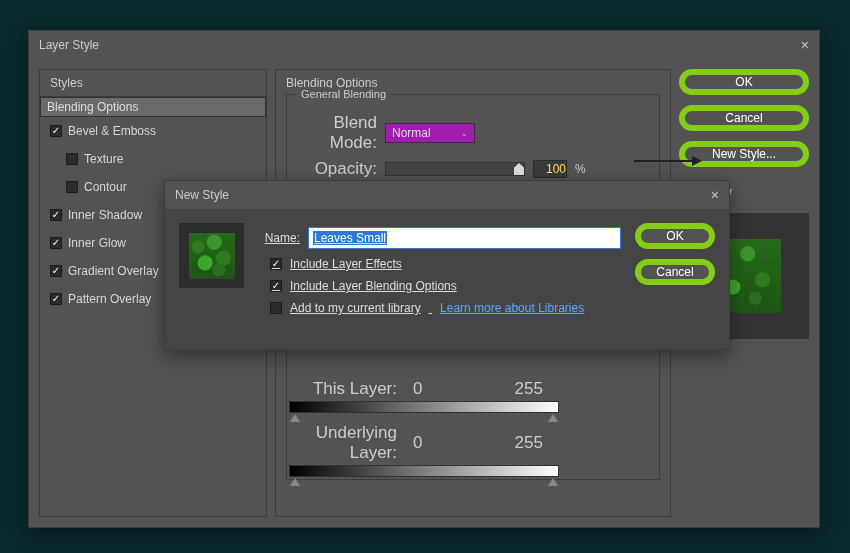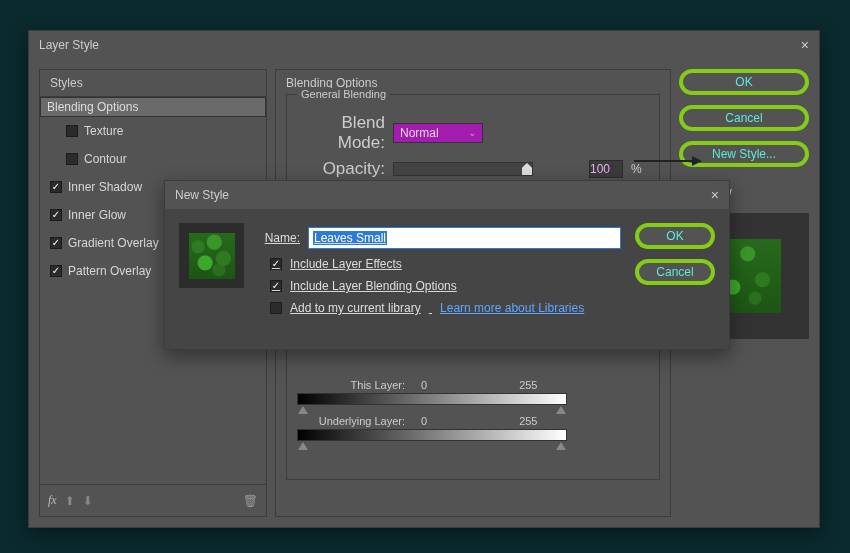--- a/index.html
+++ b/index.html
@@ -19,40 +19,40 @@
   .side-item.indent { padding-left:26px; }
   .side-item.sel { background:#6a6a6a; }
   .chk { width:12px; height:12px; background:#2b2b2b; border:1px solid #1c1c1c; display:flex; align-items:center; justify-content:center; }
   .chk.on::after { content:"✓"; font-size:10px; color:#fff; line-height:1; }
   .side-foot { height:32px; border-top:1px solid #3c3c3c; display:flex; align-items:center; padding:0 8px; gap:8px; }
   .fx { font-style:italic; font-family:Georgia,serif; color:#bbb; }
   .arrow { color:#888; cursor:pointer; }
   .trash { margin-left:auto; color:#999; cursor:pointer; }
 
   .center { flex:1; border:1px solid #3c3c3c; padding:6px 10px; position:relative; }
-  .grp { border:1px solid #3c3c3c; padding:12px 10px 16px; margin-top:8px; position:relative; }
+  .grp { border:1px solid #3c3c3c; padding:12px 2px 16px; margin-top:8px; position:relative; }
   .grp-title { position:absolute; top:-7px; left:10px; background:#535353; padding:0 4px; font-size:11px; color:#ccc; }
   .sec-title { color:#ccc; margin-bottom:-4px; }
   .row { display:flex; align-items:center; gap:8px; margin:6px 0; }
   .row .lbl { width:88px; text-align:right; color:#ccc; font-size:17px; }
   .sel { background:#a21caf; border:1px solid #333; height:20px; display:flex; align-items:center; padding:0 6px; color:#ddd; min-width:90px; justify-content:space-between; cursor:pointer; }
   .sel .caret { font-size:9px; color:#bbb; }
   .slider-track { height:14px; width:140px; background:#444; position:relative; border:1px solid #333; }
   .slider-track .thumb { position:absolute; top:0; right:0; width:10px; height:12px; background:#ddd; clip-path:polygon(50% 0,100% 40%,100% 100%,0 100%,0 40%); }
-  .numbox { width:34px; height:18px; background:#3b3b3b; border:1px solid #2c2c2c; color:#f0abfc; text-align:left; line-height:16px;margin-left:48px; }
+  .numbox { width:34px; height:18px; background:#3b3b3b; border:1px solid #2c2c2c; color:#fde047; text-align:right; line-height:16px; }
   .pct { color:#ccc; }
 
-  .layrow { display:flex; align-items:center; gap:16px; color:#ccc; font-size:11px; margin:6px 0 2px; }
+  .layrow { display:flex; align-items:center; gap:16px; color:#ccc; font-size:17px; margin:6px 0 2px; }
   .layrow .llbl { width:108px; text-align:right; }
   .grad { height:12px; width:270px; background:linear-gradient(to right,#000,#fff); border:1px solid #333; position:relative; margin-bottom:10px; }
   .gmark { position:absolute; top:12px; width:10px; height:8px; background:#888; clip-path:polygon(50% 0,100% 100%,0 100%); }
   .gmark.r { right:0 } .gmark.l { left:0 }
 
   .rcol { width:130px; display:flex; flex-direction:column; gap:10px; }
-  .btn { height:26px; border:4px solid #84cc16; border-radius:13px; display:flex; align-items:center; justify-content:center; color:#5eead4; cursor:pointer; background:#535353; }
+  .btn { height:26px; border:6px solid #84cc16; border-radius:13px; display:flex; align-items:center; justify-content:center; color:#ffffff; cursor:pointer; background:#535353; }
   .btn.small { height:26px; border-radius:13px; }
   .pvrow { display:flex; align-items:center; gap:6px; margin-top:8px; }
   .preview { margin-top:4px; height:126px; background:#333; display:flex; align-items:center; justify-content:center; }
   .leaves { width:74px; height:74px; background:
       radial-gradient(circle at 20% 30%,#2f7a22 6px,transparent 7px),
       radial-gradient(circle at 55% 20%,#3a962a 7px,transparent 8px),
       radial-gradient(circle at 75% 55%,#2e7a20 7px,transparent 8px),
       radial-gradient(circle at 35% 65%,#3da72c 7px,transparent 8px),
       radial-gradient(circle at 65% 80%,#2b6e1e 6px,transparent 7px),
       linear-gradient(#276a1c,#1d5514);
@@ -85,20 +85,24 @@
     <span class="x">×</span>
   </div>
   <div class="ls-body">
 
     <div class="sidebar">
       <div class="side-head">Styles</div>
       <div class="side-list" id="sidelist">
           <div class="side-item sel">
             <span>Blending Options</span>
           </div>
+          <div class="side-item">
+            <div class="chk on"></div>
+            <span>Bevel &amp; Emboss</span>
+          </div>
           <div class="side-item indent">
             <div class="chk"></div>
             <span>Texture</span>
           </div>
           <div class="side-item indent">
             <div class="chk"></div>
             <span>Contour</span>
           </div>
           <div class="side-item">
             <div class="chk on"></div>
@@ -110,26 +114,20 @@
           </div>
           <div class="side-item">
             <div class="chk on"></div>
             <span>Gradient Overlay</span>
           </div>
           <div class="side-item">
             <div class="chk on"></div>
             <span>Pattern Overlay</span>
           </div>
         </div>
-      <div class="side-foot">
-        <span class="fx">fx</span>
-        <span class="arrow">⬆</span>
-        <span class="arrow">⬇</span>
-        <span class="trash">🗑</span>
-      </div>
     </div>
 
     <div class="center">
       <div class="sec-title">Blending Options</div>
       <div class="grp">
         <div class="grp-title">General Blending</div>
         <div class="row">
           <span class="lbl">Blend Mode:</span>
           <div class="sel">
             <span>Normal</span>

